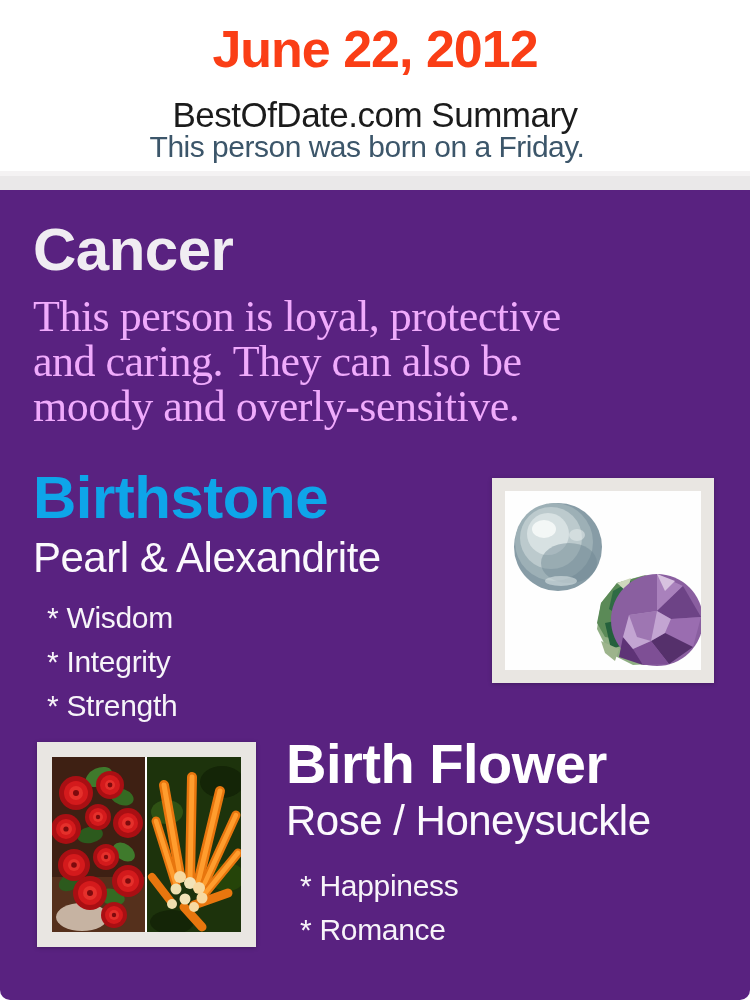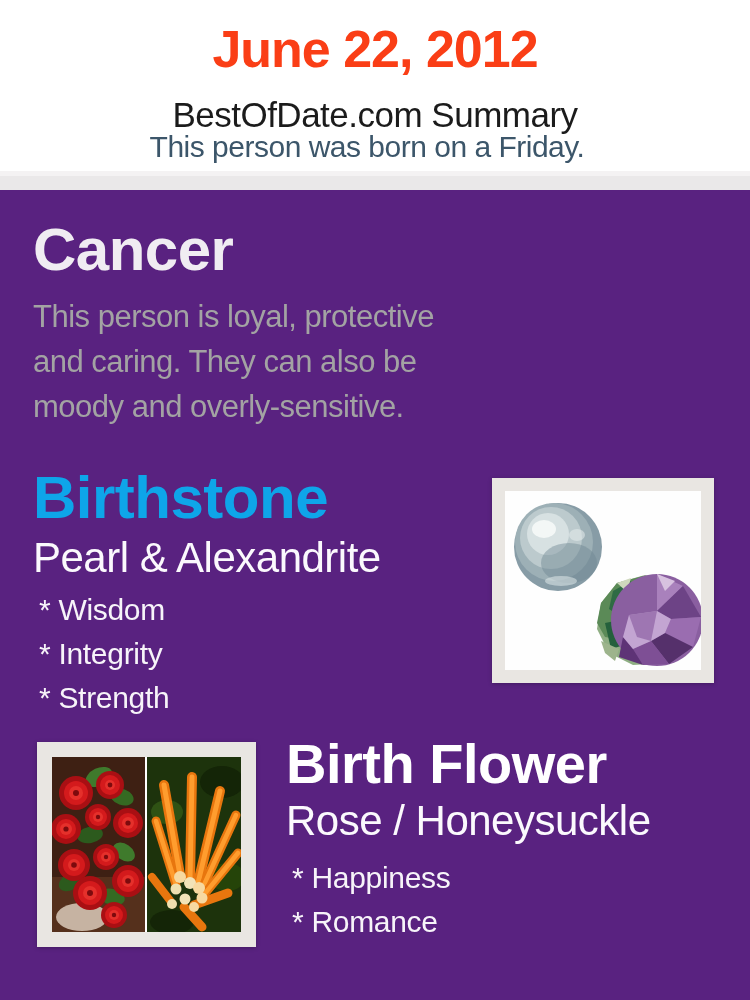--- a/index.html
+++ b/index.html
@@ -1,19 +1,20 @@
 <!DOCTYPE html>
 <html><head>
 <meta charset="utf-8">
 <style>
   html,body { margin:0; padding:0; background:#ffffff; }
   .page {
     position:relative; width:750px; height:1000px; overflow:hidden;
     background:#ffffff;
     font-family:"Liberation Sans", sans-serif;
+    border-radius:10px;
   }
   
   .date-title {
     position:absolute; top:20px; left:0; right:0; text-align:center;
     font-size:52px; font-weight:700; line-height:58px; letter-spacing:-1px;
     color:#FA3E16;
   }
   .site-summary {
     position:absolute; top:95px; left:0; right:0; text-align:center;
     font-size:35px; font-weight:400; line-height:40px; letter-spacing:-0.5px;
@@ -33,34 +34,34 @@
     position:absolute; top:190px; left:0; width:750px; height:810px;
     background:#592280; color:#F4F1F6;
   }
   .zodiac-sign {
     position:absolute; left:33px; top:24px;
     font-size:60px; font-weight:700; line-height:72px; letter-spacing:-0.5px;
     color:#F0ECF2;
   }
   .zodiac-desc {
     position:absolute; left:33px; top:104px;
-    font-size:31px; line-height:45px; letter-spacing:-0.5px;
-    color:#a3a3a3; white-space:nowrap;
+    font-size:44px; line-height:45px; letter-spacing:-0.5px;
+    color:#f0abfc; white-space:nowrap;font-family:Liberation Serif, serif;
   }
   .bs-heading {
     position:absolute; left:33px; top:272px;
     font-size:60px; font-weight:700; line-height:72px; letter-spacing:-0.5px;
     color:#0ea5e9;
   }
   .bs-name {
     position:absolute; left:33px; top:344px;
     font-size:42px; line-height:48px; letter-spacing:-0.5px; color:#FBF9FD;
   }
   ul.traits {
-    list-style:none; margin:4px; padding:0;
+    list-style:none; margin:12px; padding:0;
     font-size:30px; letter-spacing:-0.3px; color:#F7F4F9;
   }
   ul.traits li { line-height:44px; }
   .bs-traits { position:absolute; left:35px; top:394px; }
   .bf-heading {
     position:absolute; left:286px; top:538px;
     font-size:56px; font-weight:700; line-height:72px; letter-spacing:-0.5px;
     color:#ffffff;
   }
   .bf-name {

